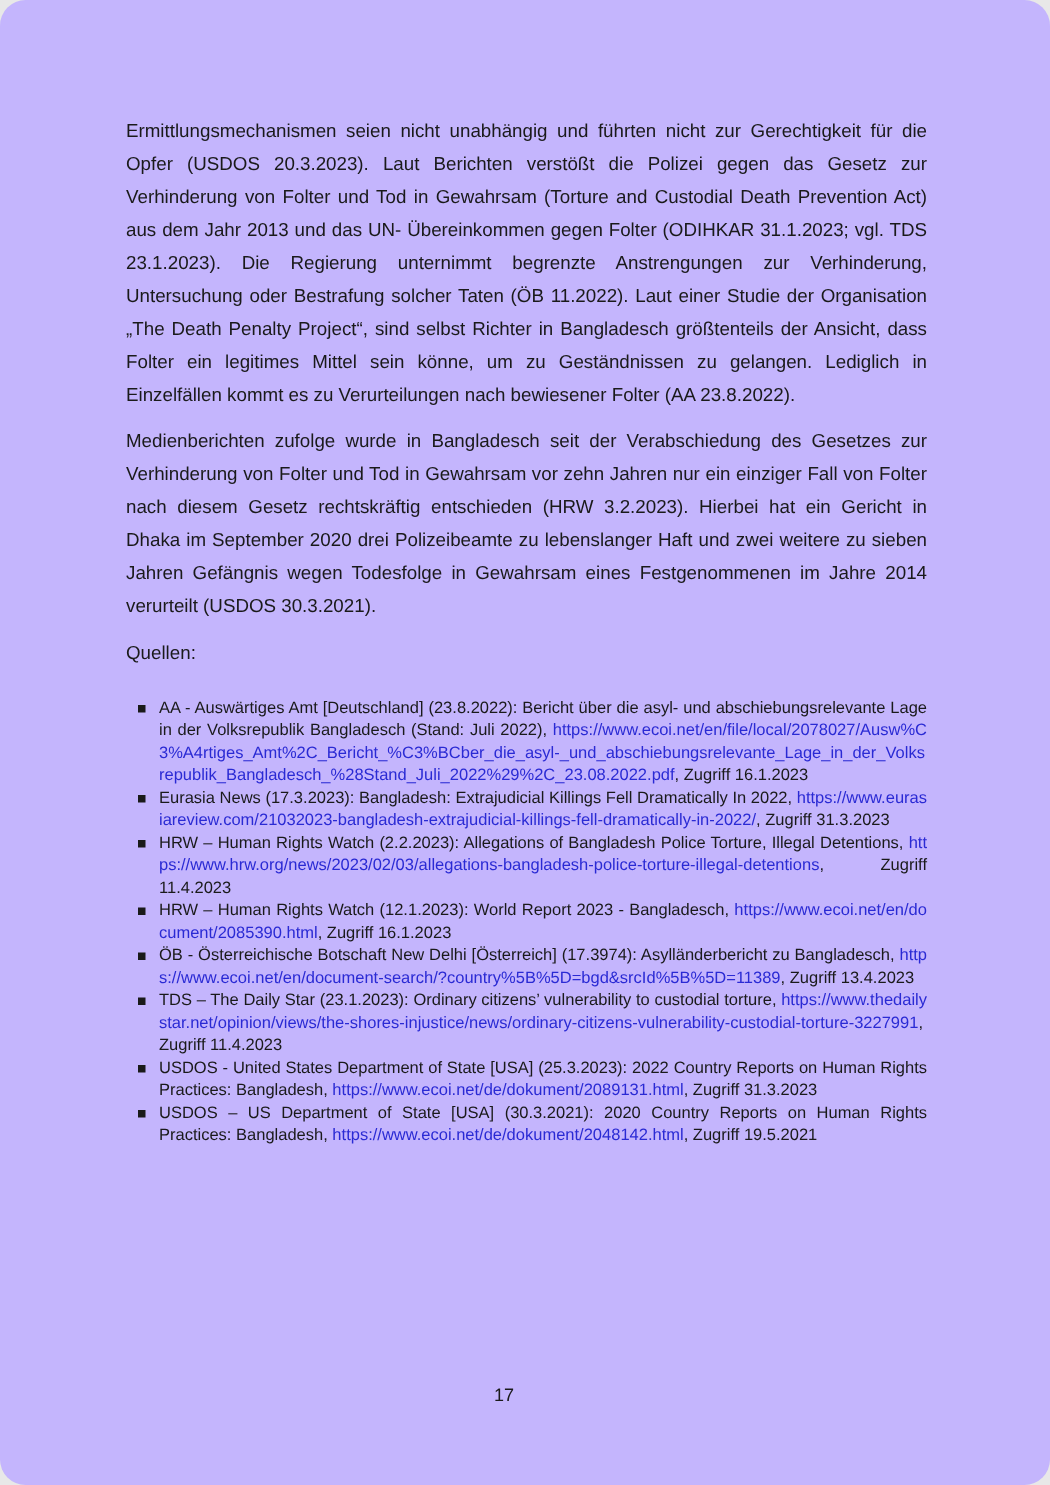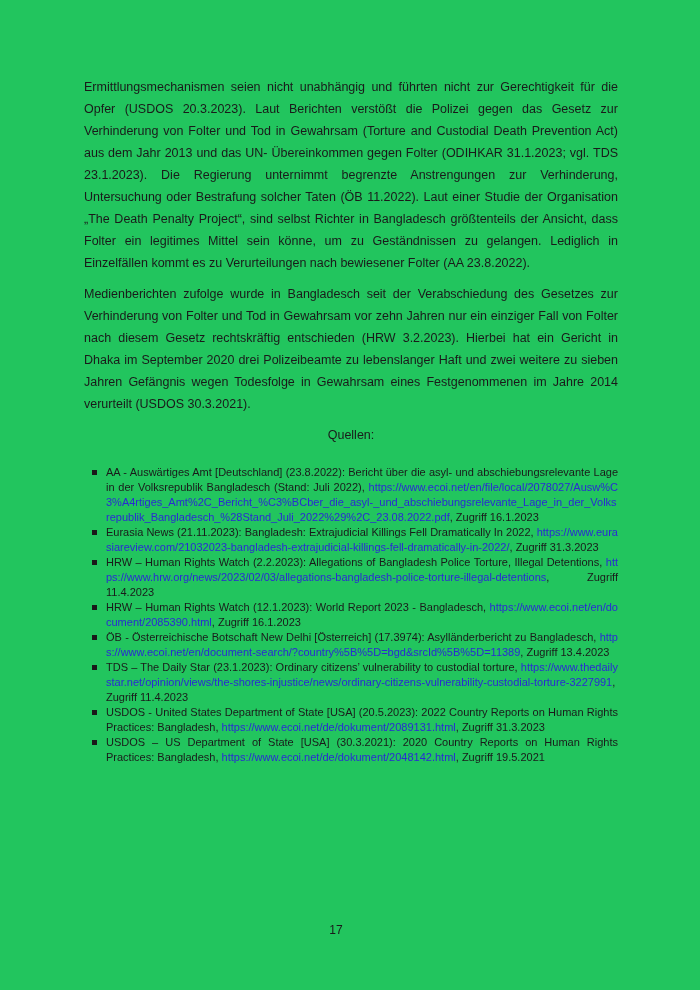--- a/index.html
+++ b/index.html
@@ -25,21 +25,21 @@
   }
   .body-par {
     font-size: 12.5px;
     line-height: 22px;
     text-align: justify;
     margin: 0 0 9px 0;
   }
   .sources-heading {
     font-size: 12.5px;
     line-height: 22px;
-    text-align: center;
+    text-align: left;
     margin: 0;
   }
   .sources {
     list-style: none;
     margin: 19px 0 0 0;
     padding: 0;
     font-size: 11px;
     line-height: 15px;
   }
   .source-item {
@@ -70,32 +70,32 @@
     width: 672px;
     top: 923px;
     text-align: center;
     font-size: 12px;
     line-height: 15px;
   }
 </style>
 </head>
 <body>
 
-<div class="page" style="background: #22c55e; color: rgb(26, 26, 26);">
+<div class="page" style="background: #c4b5fd; color: rgb(26, 26, 26); border-radius: 17px;">
   <div class="content">
     <div id="paragraphs-container">
         <p class="body-par"><span>Ermittlungsmechanismen seien nicht unabhängig und führten nicht zur Gerechtigkeit für die Opfer (USDOS 20.3.2023). Laut Berichten verstößt die Polizei gegen das Gesetz zur Verhinderung von Folter und Tod in Gewahrsam (Torture and Custodial Death Prevention Act) aus dem Jahr 2013 und das UN- Übereinkommen gegen Folter (ODIHKAR 31.1.2023; vgl. TDS 23.1.2023). Die Regierung unternimmt begrenzte Anstrengungen zur Verhinderung, Untersuchung oder Bestrafung solcher Taten (ÖB 11.2022). Laut einer Studie der Organisation „The Death Penalty Project“, sind selbst Richter in Bangladesch größtenteils der Ansicht, dass Folter ein legitimes Mittel sein könne, um zu Geständnissen zu gelangen. Lediglich in Einzelfällen kommt es zu Verurteilungen nach bewiesener Folter (AA 23.8.2022).</span></p>
         <p class="body-par"><span>Medienberichten zufolge wurde in Bangladesch seit der Verabschiedung des Gesetzes zur Verhinderung von Folter und Tod in Gewahrsam vor zehn Jahren nur ein einziger Fall von Folter nach diesem Gesetz rechtskräftig entschieden (HRW 3.2.2023). Hierbei hat ein Gericht in Dhaka im September 2020 drei Polizeibeamte zu lebenslanger Haft und zwei weitere zu sieben Jahren Gefängnis wegen Todesfolge in Gewahrsam eines Festgenommenen im Jahre 2014 verurteilt (USDOS 30.3.2021).</span></p>
       </div>
     <p class="sources-heading">Quellen:</p>
     <ul class="sources" id="sources-list">
         <li class="source-item"><span class="bullet" style="background: rgb(26, 26, 26);"></span><span>AA - Auswärtiges Amt [Deutschland] (23.8.2022): Bericht über die asyl- und abschiebungsrelevante Lage in der Volksrepublik Bangladesch (Stand: Juli 2022), </span><a class="source-link">https://www.ecoi.net/en/file/local/2078027/Ausw%C3%A4rtiges_Amt%2C_Bericht_%C3%BCber_die_asyl-_und_abschiebungsrelevante_Lage_in_der_Volksrepublik_Bangladesch_%28Stand_Juli_2022%29%2C_23.08.2022.pdf</a><span>, Zugriff 16.1.2023</span></li>
-        <li class="source-item"><span class="bullet" style="background: rgb(26, 26, 26);"></span><span>Eurasia News (21.11.2023): Bangladesh: Extrajudicial Killings Fell Dramatically In 2022, </span><a class="source-link">https://www.eurasiareview.com/21032023-bangladesh-extrajudicial-killings-fell-dramatically-in-2022/</a><span>, Zugriff 31.3.2023</span></li>
+        <li class="source-item"><span class="bullet" style="background: rgb(26, 26, 26);"></span><span>Eurasia News (17.3.2023): Bangladesh: Extrajudicial Killings Fell Dramatically In 2022, </span><a class="source-link">https://www.eurasiareview.com/21032023-bangladesh-extrajudicial-killings-fell-dramatically-in-2022/</a><span>, Zugriff 31.3.2023</span></li>
         <li class="source-item"><span class="bullet" style="background: rgb(26, 26, 26);"></span><span>HRW – Human Rights Watch (2.2.2023): Allegations of Bangladesh Police Torture, Illegal Detentions, </span><a class="source-link">https://www.hrw.org/news/2023/02/03/allegations-bangladesh-police-torture-illegal-detentions</a><span>, Zugriff 11.4.2023</span></li>
         <li class="source-item"><span class="bullet" style="background: rgb(26, 26, 26);"></span><span>HRW – Human Rights Watch (12.1.2023): World Report 2023 - Bangladesch, </span><a class="source-link">https://www.ecoi.net/en/document/2085390.html</a><span>, Zugriff 16.1.2023</span></li>
         <li class="source-item"><span class="bullet" style="background: rgb(26, 26, 26);"></span><span>ÖB - Österreichische Botschaft New Delhi [Österreich] (17.3974): Asylländerbericht zu Bangladesch, </span><a class="source-link">https://www.ecoi.net/en/document-search/?country%5B%5D=bgd&amp;srcId%5B%5D=11389</a><span>, Zugriff 13.4.2023</span></li>
         <li class="source-item"><span class="bullet" style="background: rgb(26, 26, 26);"></span><span>TDS – The Daily Star (23.1.2023): Ordinary citizens’ vulnerability to custodial torture, </span><a class="source-link">https://www.thedailystar.net/opinion/views/the-shores-injustice/news/ordinary-citizens-vulnerability-custodial-torture-3227991</a><span>, Zugriff 11.4.2023</span></li>
-        <li class="source-item"><span class="bullet" style="background: rgb(26, 26, 26);"></span><span>USDOS - United States Department of State [USA] (20.5.2023): 2022 Country Reports on Human Rights Practices: Bangladesh, </span><a class="source-link">https://www.ecoi.net/de/dokument/2089131.html</a><span>, Zugriff 31.3.2023</span></li>
+        <li class="source-item"><span class="bullet" style="background: rgb(26, 26, 26);"></span><span>USDOS - United States Department of State [USA] (25.3.2023): 2022 Country Reports on Human Rights Practices: Bangladesh, </span><a class="source-link">https://www.ecoi.net/de/dokument/2089131.html</a><span>, Zugriff 31.3.2023</span></li>
         <li class="source-item"><span class="bullet" style="background: rgb(26, 26, 26);"></span><span>USDOS – US Department of State [USA] (30.3.2021): 2020 Country Reports on Human Rights Practices: Bangladesh, </span><a class="source-link">https://www.ecoi.net/de/dokument/2048142.html</a><span>, Zugriff 19.5.2021</span></li>
       </ul>
   </div>
   <div class="page-number">17</div>
 </div>
 
 </body></html>

